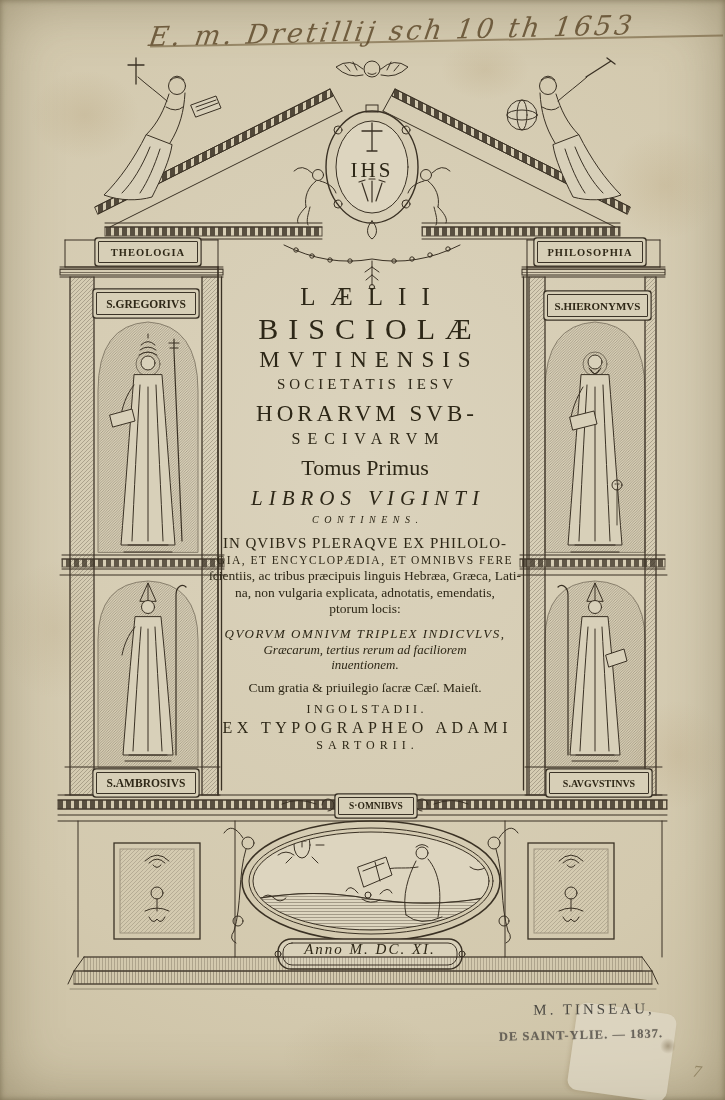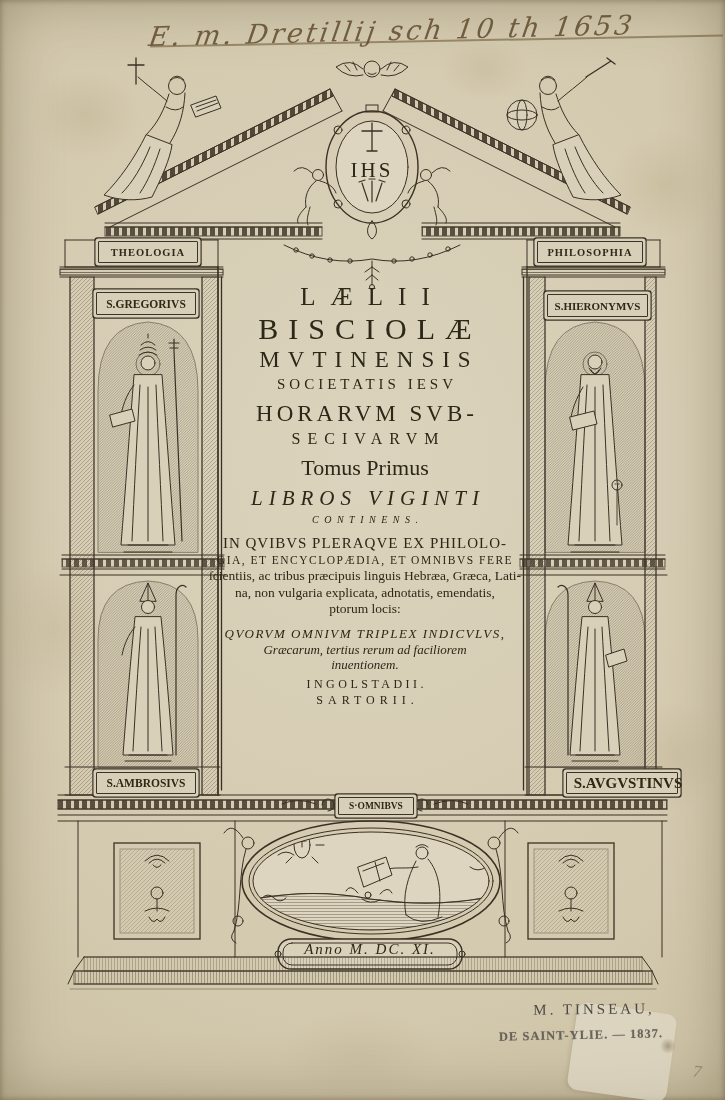--- a/index.html
+++ b/index.html
@@ -29,21 +29,21 @@
     display:flex; align-items:center; justify-content:center;
     background:#d7cfb7; border:1.4px solid #3b3327; border-radius:1px;
     box-shadow:0 0 0 2.5px #d7cfb7, 0 0 0 3.7px #3b3327;
     font-weight:600; color:#2f2817; white-space:nowrap; text-align:center;
   }
   .pl-theologia  {left:98px;  top:241px; width:98px;  height:20px; font-size:10.5px; letter-spacing:1px;}
   .pl-philosophia{left:537px; top:241px; width:104px; height:20px; font-size:10.5px; letter-spacing:1px;}
   .pl-gregorius  {left:96px;  top:292px; width:98px;  height:21px; font-size:11.5px;}
   .pl-hieronymus {left:547px; top:294px; width:99px;  height:21px; font-size:11px;}
   .pl-ambrosius  {left:96px;  top:772px; width:98px;  height:20px; font-size:11.5px;}
-  .pl-augustinus {left:566px; top:772px; width:98px;  height:20px; font-size:15px;padding-left:12px;}
+  .pl-augustinus {left:549px; top:772px; width:98px;  height:20px; font-size:10px;}
   .pl-iohannes   {left:338px; top:797px; width:74px;  height:16px; font-size:9.5px;}
   
   .title-block{left:182px; top:282px; width:366px; text-align:center;}
   .title-block div{white-space:nowrap;}
   .t1{font-size:25px; letter-spacing:15px; margin-right:-15px; line-height:30px;}
   .t2{font-size:30px; letter-spacing:10px; margin-right:-10px; line-height:33px;text-align:center;}
   .t3{font-size:23px; letter-spacing:8px;  margin-right:-8px;  line-height:29px;}
   .t4{font-size:15px; letter-spacing:4px;  margin-right:-4px;  line-height:21px;}
   .t5{font-size:23px; letter-spacing:4px;  margin-right:-4px;  line-height:29px; margin-top:4px;}
   .t6{font-size:16px; letter-spacing:7px;  margin-right:-7px;  line-height:21px;}
@@ -411,21 +411,23 @@
     <div class="t8">LIBROS VIGINTI</div>
     <div class="t9">CONTINENS.</div>
     <div class="p0">IN QVIBVS PLERAQVE EX PHILOLO-</div>
     <div class="p1">GIA, ET ENCYCLOPÆDIA, ET OMNIBVS FERE</div>
     <div class="pp">ſcientiis, ac tribus præcipuis linguis Hebræa, Græca, Lati-</div>
     <div class="pp">na, non vulgaria explicata, adnotatis, emendatis,</div>
     <div class="pp">ptorum locis:</div>
     <div class="i0">QVORVM OMNIVM TRIPLEX INDICVLVS,</div>
     <div class="ii">Græcarum, tertius rerum ad faciliorem</div>
     <div class="ii">inuentionem.</div>
+    <div class="priv">Cum gratia &amp; priuilegio ſacræ Cæſ. Maieſt.</div>
     <div class="imp1">INGOLSTADII.</div>
+    <div class="imp2">EX TYPOGRAPHEO ADAMI</div>
     <div class="imp3">SARTORII.</div>
   </div>
 
   <div class="abs anno">Anno M. DC. XI.</div>
 
   <div class="abs stamp1">M. TINSEAU,</div>
   <div class="abs stamp2">DE SAINT-YLIE. — 1837.</div>
 
   <div class="abs corner-mark">7</div>
 

